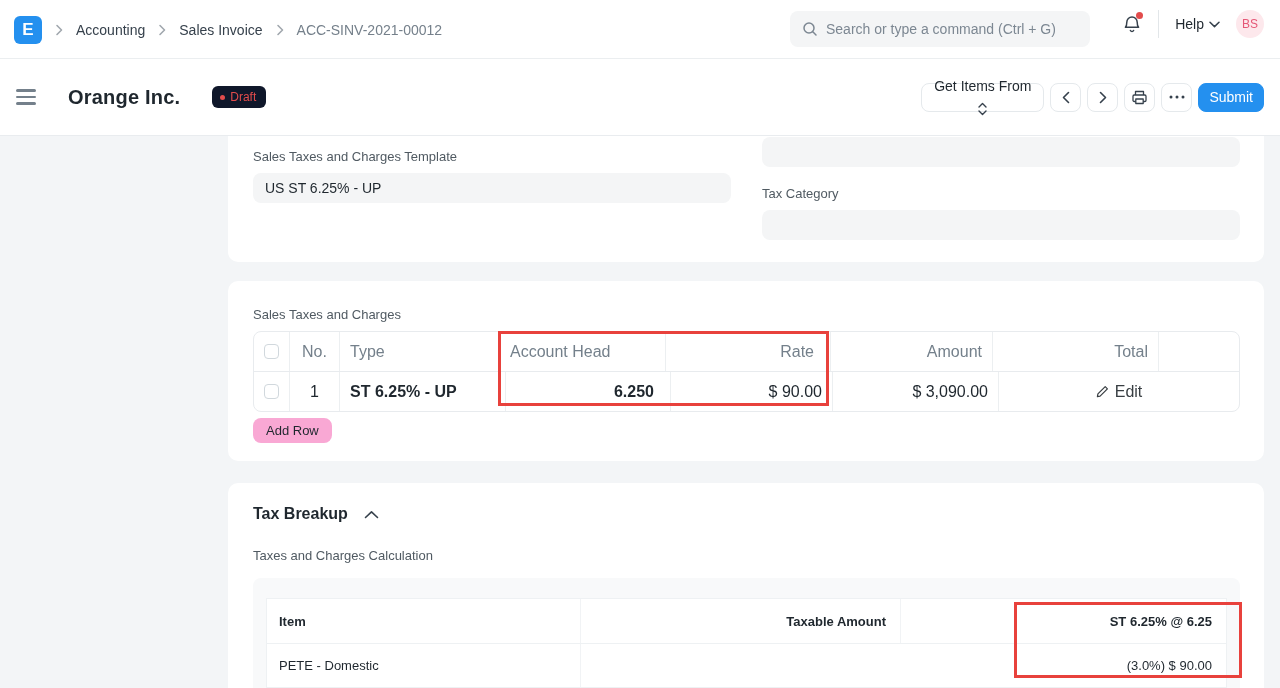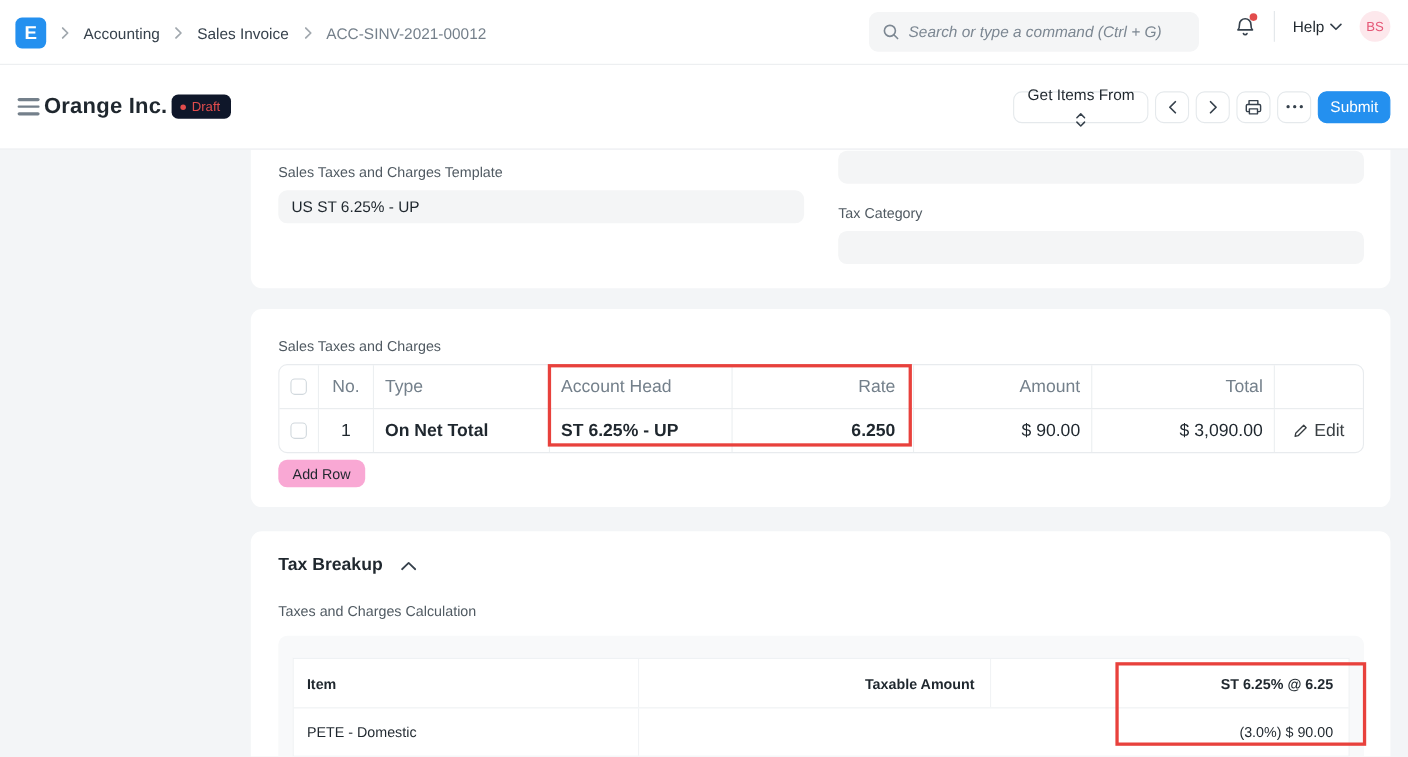--- a/index.html
+++ b/index.html
@@ -8,32 +8,32 @@
   .app { position:relative; width:1280px; height:688px; overflow:hidden; background:#f3f5f7; }
 
   
   .navbar { position:absolute; top:0; left:0; width:1280px; height:59px; background:#fff; border-bottom:1px solid #ebeef0; z-index:10; }
   .nav-left { position:absolute; left:14px; top:0; height:59px; display:flex; align-items:center; gap:13px; }
   .logo { width:28px; height:28px; border-radius:6px; background:#2490ef; color:#fff; font-weight:bold; font-size:17px; display:flex; align-items:center; justify-content:center; cursor:pointer; }
   .crumb-sep svg { display:block; }
   .crumb { font-size:14px; color:#36414c; font-weight:500; text-decoration:none; cursor:pointer; }
   .crumb.current { color:#75808b; font-weight:400; cursor:default; }
   .searchbox { position:absolute; left:790px; top:11px; width:300px; height:36px; background:#f4f5f6; border-radius:8px; display:flex; align-items:center; padding:0 12px; gap:8px; }
-  .searchbox input { border:none; outline:none; background:transparent; font-size:14px; color:#36414c; width:100%; font-family:inherit;font-style:italic; }
+  .searchbox input { border:none; outline:none; background:transparent; font-size:14px; color:#36414c; width:100%; font-family:inherit; }
   .searchbox input::placeholder { color:#7c8792; }
   .nav-right { position:absolute; right:16px; top:0; height:48px; display:flex; align-items:center; gap:16px; }
   .bell { position:relative; cursor:pointer; display:flex; }
   .bell .dot { position:absolute; top:-2px; right:-1px; width:7px; height:7px; border-radius:50%; background:#e24c4c; }
   .nav-divider { width:1px; height:28px; background:#e2e6e9; }
   .help { display:flex; align-items:center; gap:5px; font-size:14px; color:#1f272e; cursor:pointer; }
   .avatar { width:28px; height:28px; border-radius:50%; background:#fde8ec; color:#e55776; font-size:12px; font-weight:500; display:flex; align-items:center; justify-content:center; cursor:pointer; }
 
   
   .titlebar { position:absolute; top:59px; left:0; width:1280px; height:77px; background:#fff; border-bottom:1px solid #e9ecef; z-index:9; }
-  .tb-left { position:absolute; left:16px; top:0; height:76px; display:flex; align-items:center; gap:4px;justify-content:space-between; }
+  .tb-left { position:absolute; left:16px; top:0; height:76px; display:flex; align-items:center; gap:32px;justify-content:space-between; }
   .hamburger { display:flex; flex-direction:column; gap:4px; cursor:pointer; padding:2px 0; }
   .hamburger span { display:block; width:20px; height:2.5px; background:#74808b; border-radius:2px; }
   .page-title { font-size:20px; font-weight:700; color:#1f272e; letter-spacing:.2px; }
   .badge-draft { background:#0f172a; color:#e24c4c; font-size:12px; padding:4px 10px 4px 8px; border-radius:6px; display:flex; align-items:center; gap:5px; }
   .badge-draft .bdot { width:5px; height:5px; border-radius:50%; background:#e24c4c; }
   .tb-right { position:absolute; right:16px; top:0; height:76px; display:flex; align-items:center; gap:6px; }
   .btn { height:29px; background:#fff; border:1px solid #e5e9ec; border-radius:8px; display:flex; align-items:center; justify-content:center; font-size:14px; color:#1f272e; cursor:pointer; font-family:inherit;flex-direction:column; }
   .btn-get-items { padding:0 12px; gap:8px; }
   .btn-icon { width:31px; }
   .btn-primary { background:#2490ef; border-color:#2490ef; color:#fff; padding:0 10px; font-weight:400; }
@@ -233,21 +233,20 @@
         <div class="g-cell c-rate">Rate</div>
         <div class="g-cell c-amount">Amount</div>
         <div class="g-cell c-total">Total</div>
         <div class="g-cell c-edit"></div>
       </div>
       <div class="g-row g-data">
         <div class="g-cell c-check">
             <span class="checkbox"></span>
           </div>
         <div class="g-cell c-no">1</div>
-        <div class="g-cell c-type bold">On Net Total</div>
         <div class="g-cell c-ahead bold">ST 6.25% - UP</div>
         <div class="g-cell c-rate bold">6.250</div>
         <div class="g-cell c-amount">$ 90.00</div>
         <div class="g-cell c-total">$ 3,090.00</div>
         <div class="g-cell c-edit">
           <span class="edit-link">
             <span>
                 <svg width="13" height="13" viewBox="0 0 13 13">
                   <path d="m9.2 1.6 2.2 2.2-7.3 7.3-2.7.5.5-2.7 7.3-7.3Z" fill="none" stroke="#383e42" stroke-width="1.2" stroke-linejoin="round"></path>
                 </svg>

